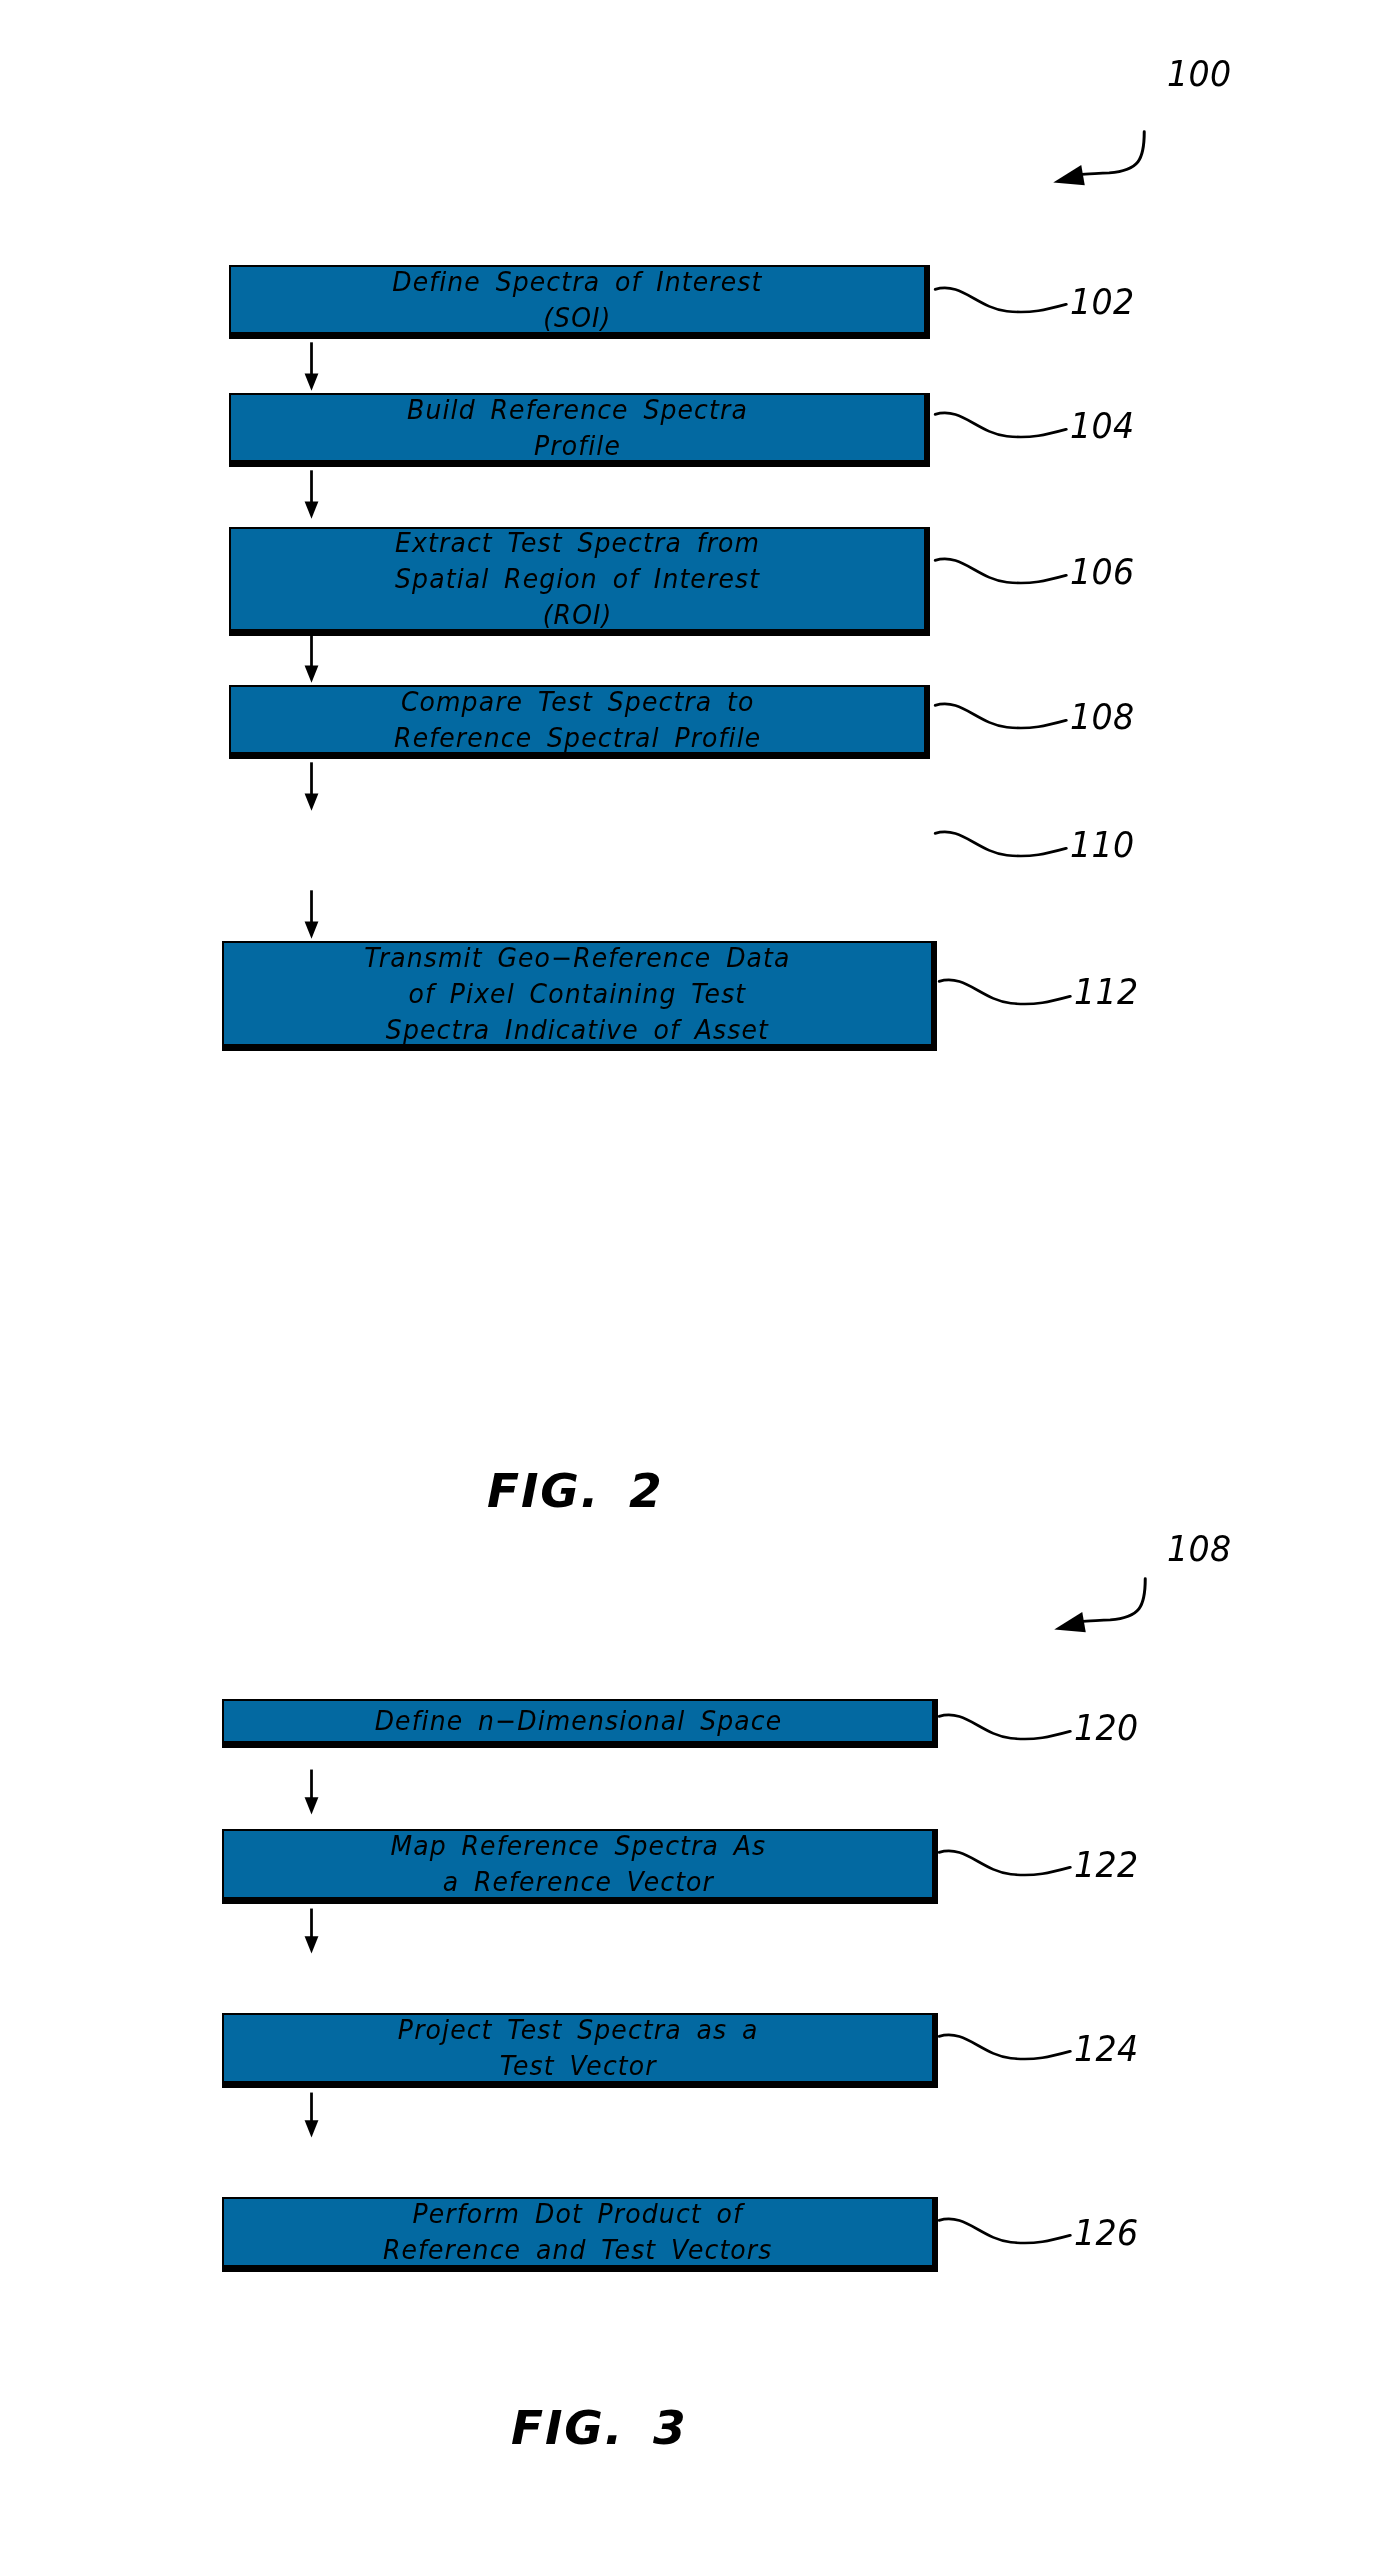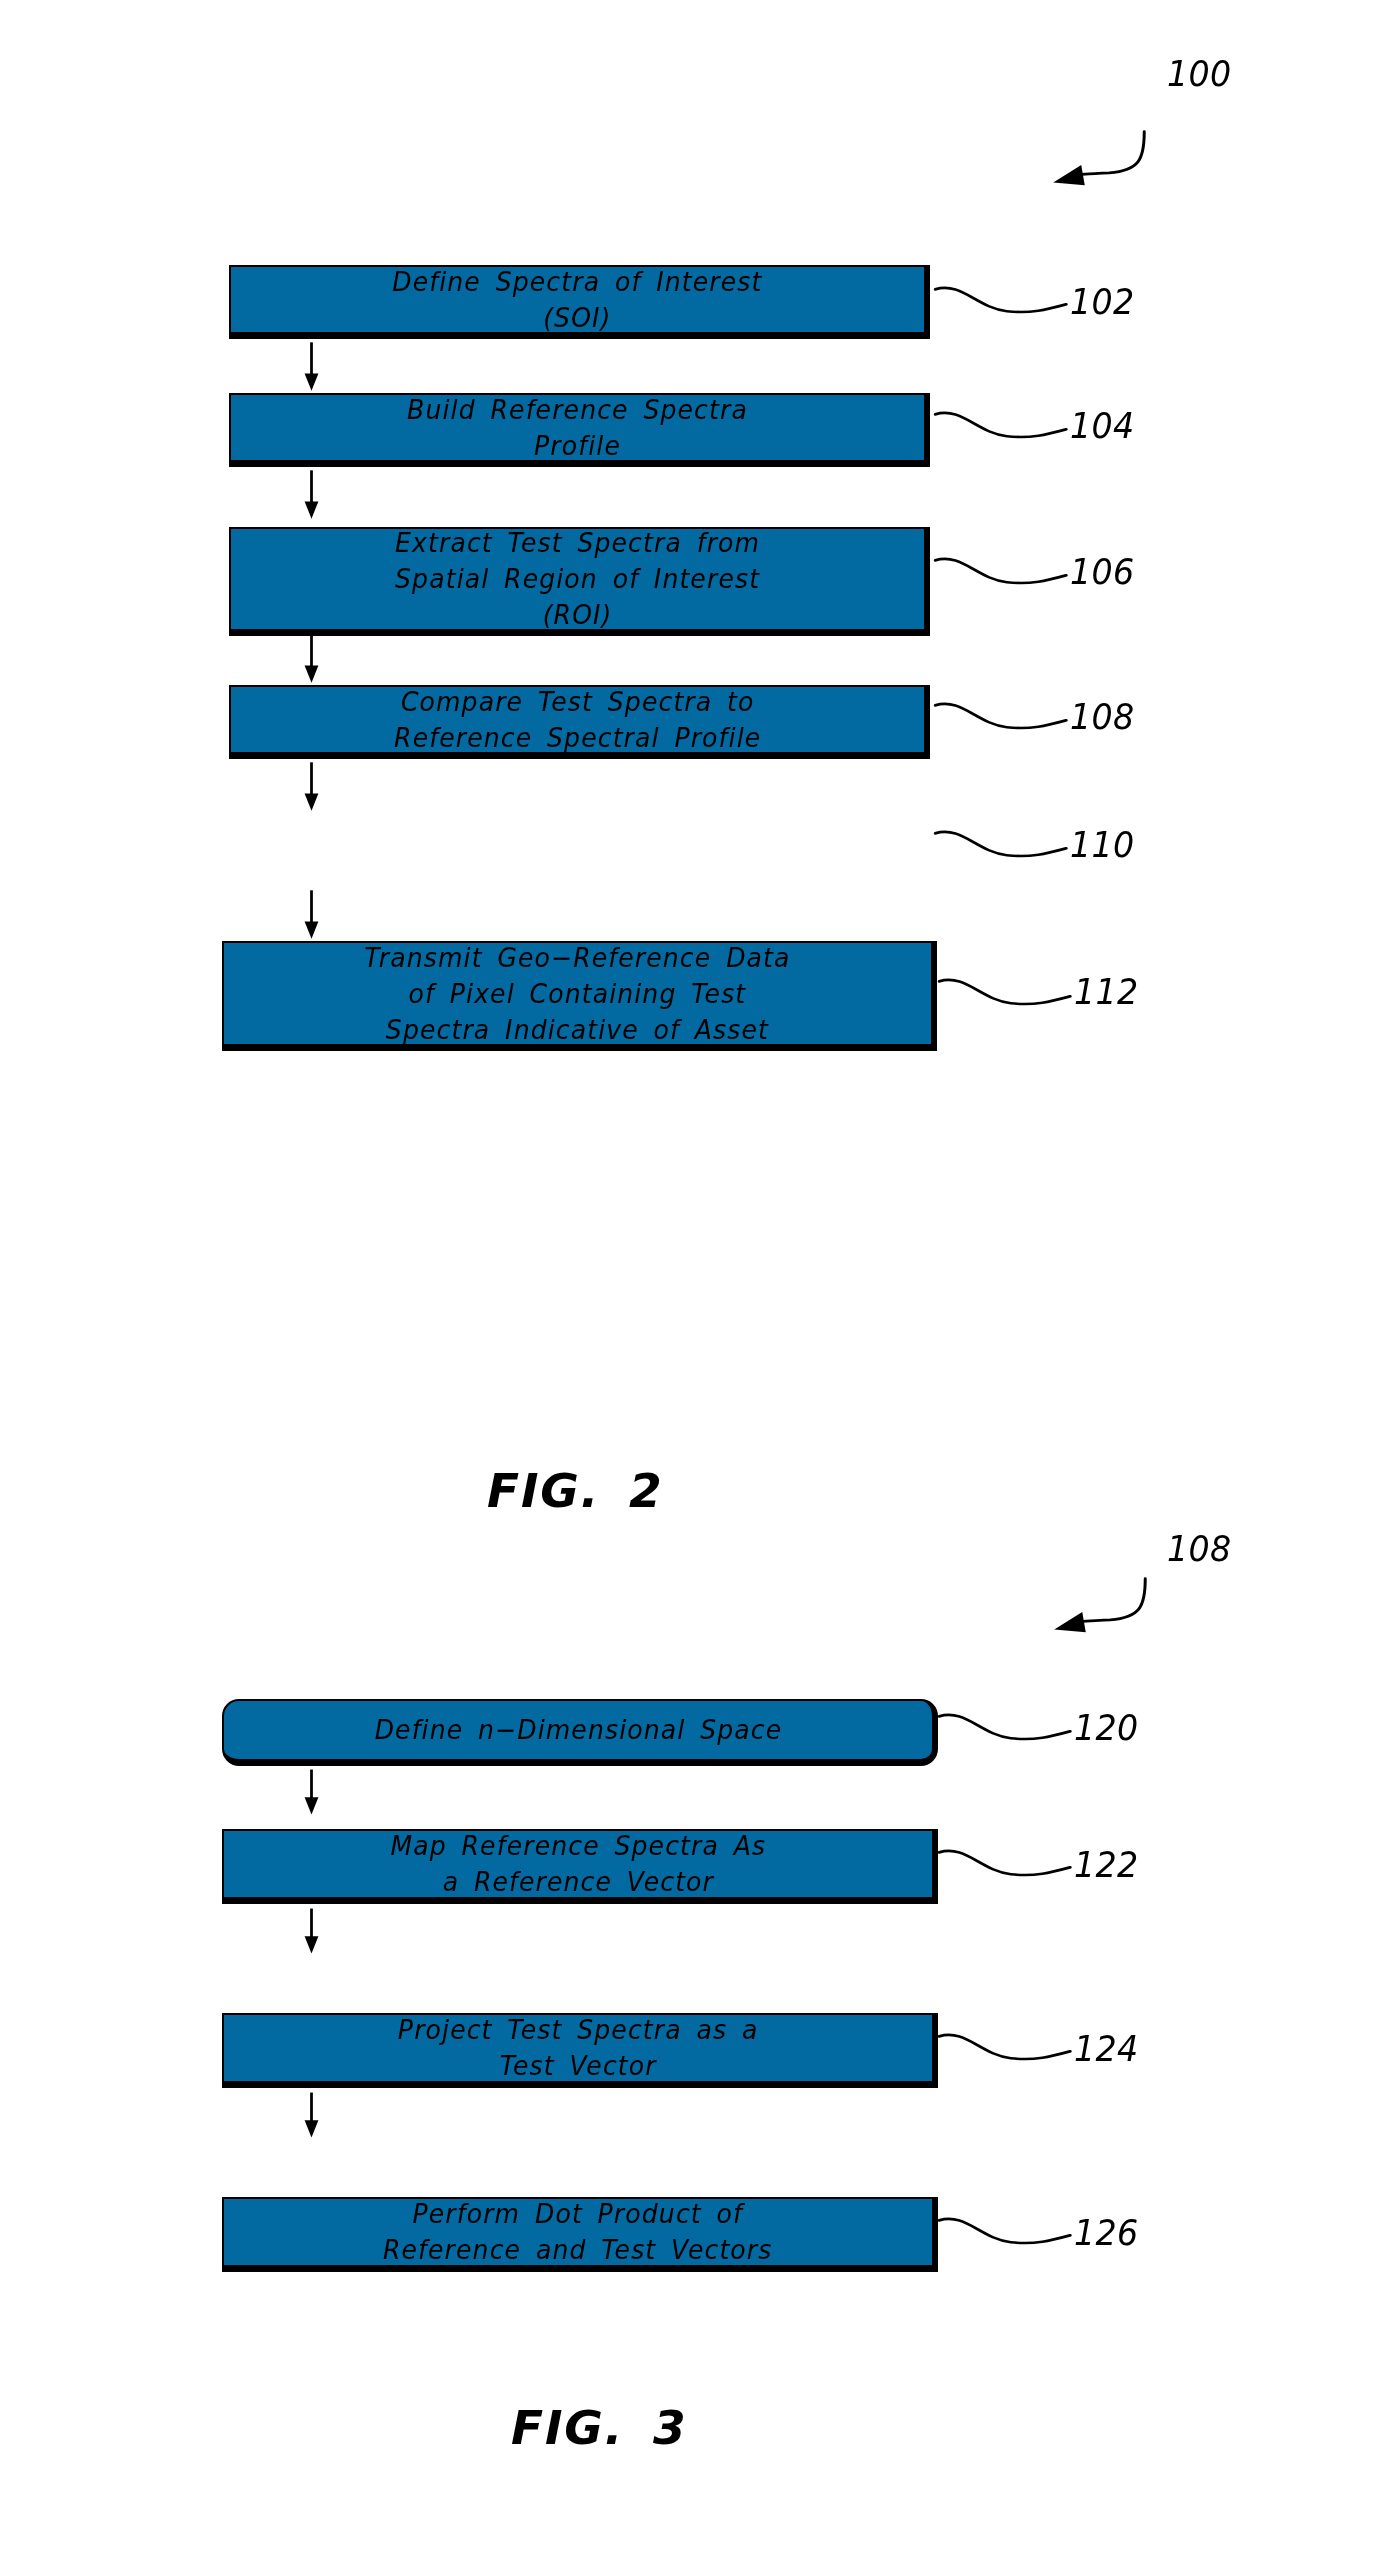--- a/index.html
+++ b/index.html
@@ -209,21 +209,21 @@
   <div class="fig-caption" style="left:487px; top:1463px;">FIG. 2</div>
 
   <div class="fig-pointer" style="left:1042px; top:1577px; width:140px; height:70px;">
     <svg width="140" height="70" viewBox="0 0 160 80">
       <path d="M 118 2 C 118 34, 112 46, 78 49 C 62 50, 52 50, 44 51" stroke="#000" stroke-width="3.4" fill="none" stroke-linecap="round"></path>
       <path d="M 46 40 L 14 60 L 50 63 Z" fill="#000"></path>
     </svg>
   </div>
   <div class="ref-num" style="left:1167px; top:1529px;">108</div>
 
-  <div class="fc-box" style="left:222px; top:1699px; width:716px; height:67px;border-radius:17px;">
+  <div class="fc-box" style="left:222px; top:1699px; width:716px; height:49px;">
     <span class="fc-text">Define n−Dimensional Space</span>
   </div>
   <div class="leader" style="left:939px; top:1712px; width:149px; height:35px;">
     <svg width="149" height="35" viewBox="0 0 170 40">
       <path d="M 0 5 C 30 -4, 48 26, 82 30 C 110 33, 128 28, 150 22" stroke="#000" stroke-width="3" fill="none" stroke-linecap="round"></path>
     </svg>
   </div>
   <div class="ref-num" style="left:1074px; top:1708px;">120</div>
 
   <div class="connector" style="left:302px; top:1769px; height:46px;">

